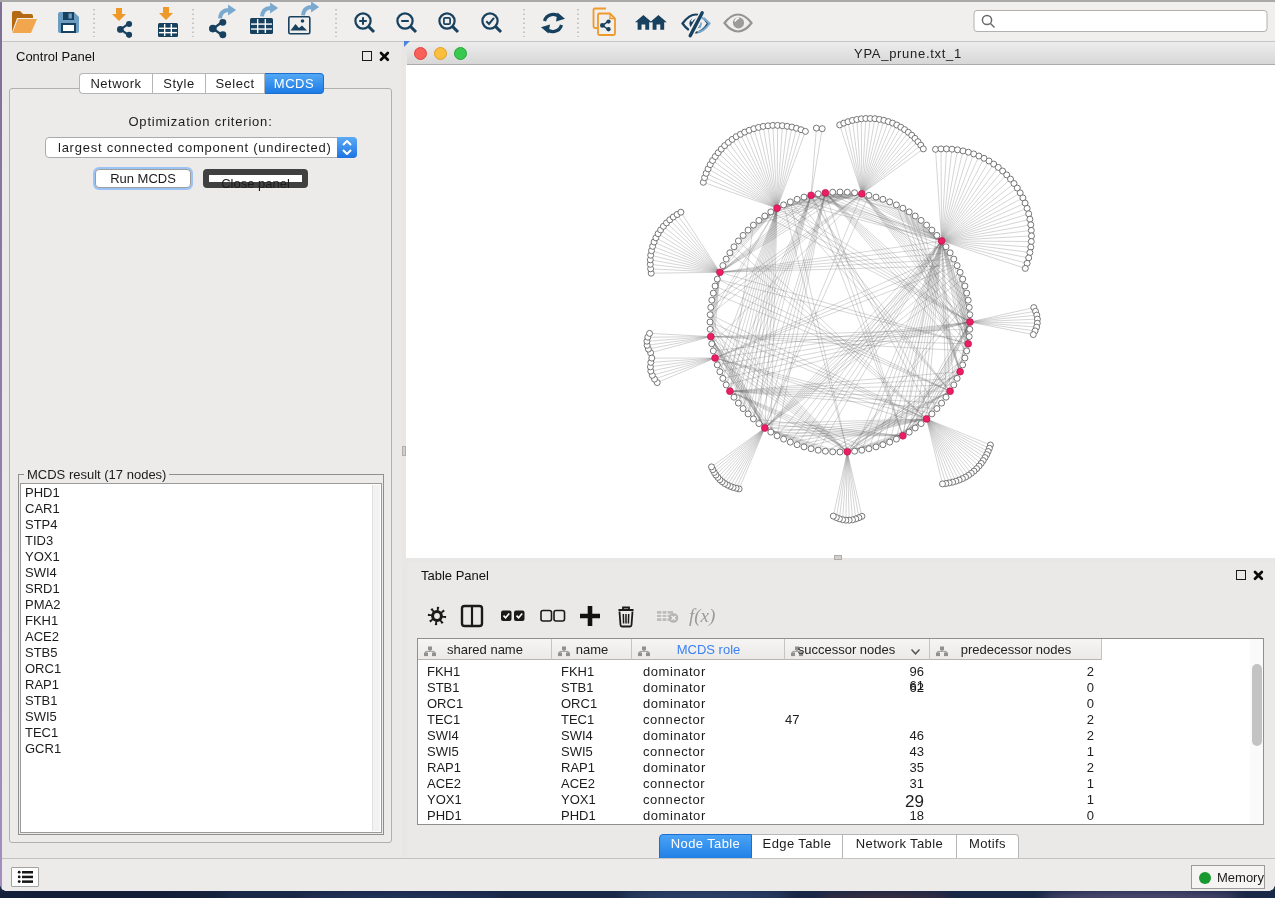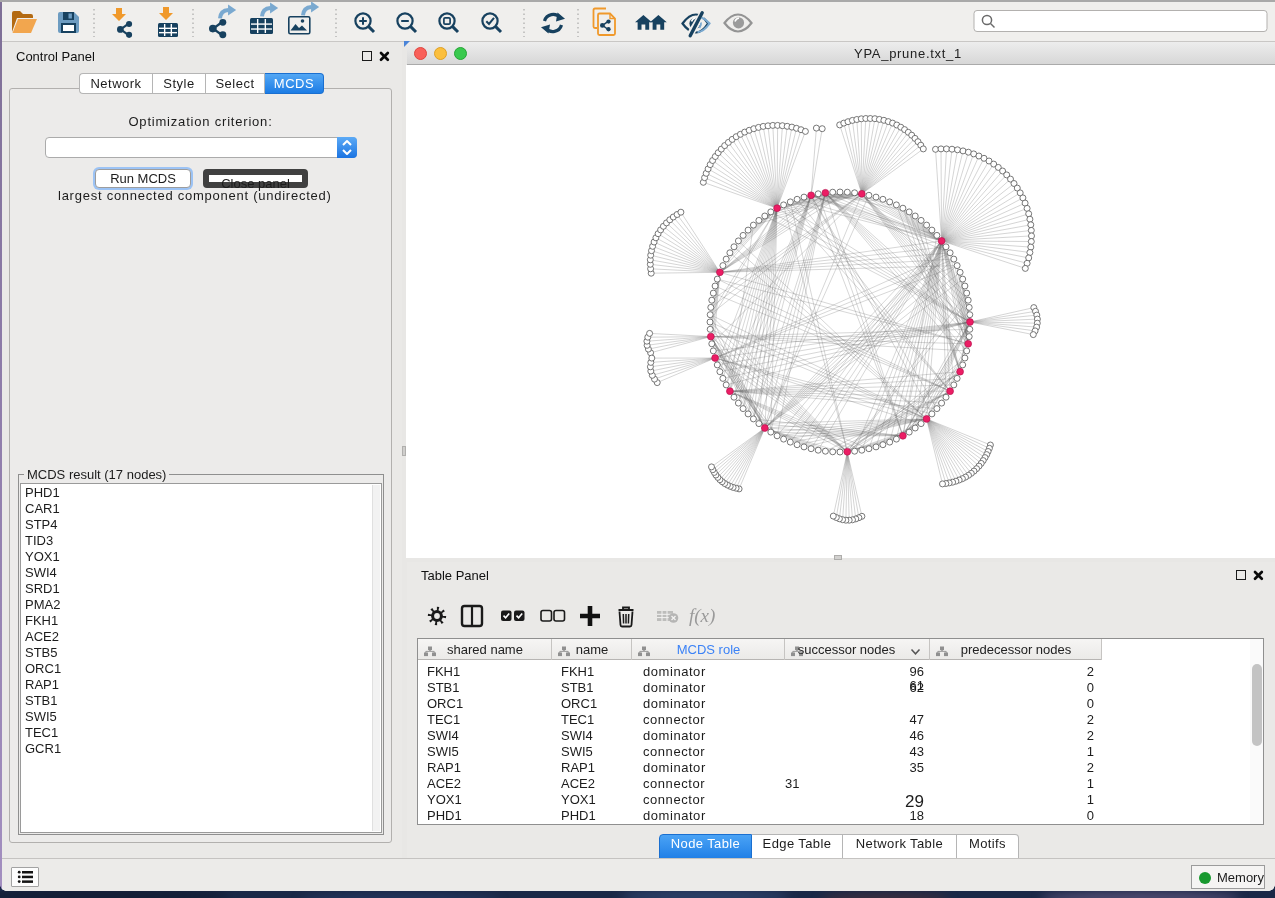--- a/index.html
+++ b/index.html
@@ -162,21 +162,21 @@
 <div class="abs" style="left:79px;top:73px;height:21px;display:flex;font-size:13px;text-align:center;letter-spacing:0.5px;">
   <div style="width:73px;line-height:19px;background:#fff;border:1px solid #b5b5b5;border-right:none;border-radius:4px 0 0 4px;">Network</div>
   <div style="width:53px;line-height:19px;background:#fff;border:1px solid #b5b5b5;border-right:none;">Style</div>
   <div style="width:60px;line-height:19px;background:#fff;border:1px solid #b5b5b5;">Select</div>
   <div style="width:59px;line-height:19px;background:linear-gradient(#53a7f4,#1c7ce5);border:1px solid #1a6fd0;border-left:none;border-radius:0 4px 4px 0;color:#fff;">MCDS</div>
 </div>
 
 <div class="abs" style="left:9px;top:114px;width:383px;text-align:center;letter-spacing:0.8px;">Optimization criterion:</div>
 
 <div class="abs" style="left:45px;top:137px;width:312px;height:21px;background:#fff;border:1px solid #ababab;border-radius:4px;">
-  <div class="abs" style="left:12px;top:2px;font-size:13px;letter-spacing:0.75px;margin-top:48px;">largest connected component (undirected)</div>
+  <div class="abs" style="left:12px;top:2px;font-size:13px;letter-spacing:0.75px;">largest connected component (undirected)</div>
   <div class="abs" style="right:-1px;top:-1px;width:20px;height:21px;background:linear-gradient(#5caaf6,#1b74e2);border-radius:0 4px 4px 0;">
     <svg width="20" height="21">
         <path d="M6 8 L10 4 L14 8" stroke="#fff" stroke-width="2" fill="none" stroke-linejoin="round"></path>
         <path d="M6 13 L10 17 L14 13" stroke="#fff" stroke-width="2" fill="none" stroke-linejoin="round"></path>
       </svg>
   </div>
 </div>
 
 <div class="abs" style="left:95px;top:169px;width:96px;height:19px;background:#fff;border:1px solid #9d9d9d;border-radius:4px;box-shadow:0 0 0 2px #9cc3f5;text-align:center;line-height:17px;">Run MCDS</div>
 <div class="abs" style="left:203px;top:169px;width:105px;height:19px;background:#fff;border:6px solid #404040;border-radius:4px;text-align:center;line-height:17px;">Close panel</div>
@@ -1053,41 +1053,41 @@
 <div style="position:absolute;left:367px;top:41px;width:139px;text-align:right;font-size:13px;">62</div>
 <div style="position:absolute;left:512px;top:41px;width:164px;text-align:right;font-size:13px;">0</div>
 <div style="position:absolute;left:9px;top:57px;font-size:13px;">ORC1</div>
 <div style="position:absolute;left:143px;top:57px;font-size:13px;">ORC1</div>
 <div style="position:absolute;left:225px;top:57px;font-size:13px;letter-spacing:0.55px;">dominator</div>
 <div style="position:absolute;left:367px;top:39px;width:139px;text-align:right;font-size:13px;">61</div>
 <div style="position:absolute;left:512px;top:57px;width:164px;text-align:right;font-size:13px;">0</div>
 <div style="position:absolute;left:9px;top:73px;font-size:13px;">TEC1</div>
 <div style="position:absolute;left:143px;top:73px;font-size:13px;">TEC1</div>
 <div style="position:absolute;left:225px;top:73px;font-size:13px;letter-spacing:0.55px;">connector</div>
-<div style="position:absolute;left:367px;top:73px;width:139px;text-align:right;font-size:13px;">47</div>
+<div style="position:absolute;left:367px;top:73px;width:139px;text-align:left;font-size:13px;">47</div>
 <div style="position:absolute;left:512px;top:73px;width:164px;text-align:right;font-size:13px;">2</div>
 <div style="position:absolute;left:9px;top:89px;font-size:13px;">SWI4</div>
 <div style="position:absolute;left:143px;top:89px;font-size:13px;">SWI4</div>
 <div style="position:absolute;left:225px;top:89px;font-size:13px;letter-spacing:0.55px;">dominator</div>
 <div style="position:absolute;left:367px;top:89px;width:139px;text-align:right;font-size:13px;">46</div>
 <div style="position:absolute;left:512px;top:89px;width:164px;text-align:right;font-size:13px;">2</div>
 <div style="position:absolute;left:9px;top:105px;font-size:13px;">SWI5</div>
 <div style="position:absolute;left:143px;top:105px;font-size:13px;">SWI5</div>
 <div style="position:absolute;left:225px;top:105px;font-size:13px;letter-spacing:0.55px;">connector</div>
 <div style="position:absolute;left:367px;top:105px;width:139px;text-align:right;font-size:13px;">43</div>
 <div style="position:absolute;left:512px;top:105px;width:164px;text-align:right;font-size:13px;">1</div>
 <div style="position:absolute;left:9px;top:121px;font-size:13px;">RAP1</div>
 <div style="position:absolute;left:143px;top:121px;font-size:13px;">RAP1</div>
 <div style="position:absolute;left:225px;top:121px;font-size:13px;letter-spacing:0.55px;">dominator</div>
 <div style="position:absolute;left:367px;top:121px;width:139px;text-align:right;font-size:13px;">35</div>
 <div style="position:absolute;left:512px;top:121px;width:164px;text-align:right;font-size:13px;">2</div>
 <div style="position:absolute;left:9px;top:137px;font-size:13px;">ACE2</div>
 <div style="position:absolute;left:143px;top:137px;font-size:13px;">ACE2</div>
 <div style="position:absolute;left:225px;top:137px;font-size:13px;letter-spacing:0.55px;">connector</div>
-<div style="position:absolute;left:367px;top:137px;width:139px;font-size:13px;">31</div>
+<div style="position:absolute;left:367px;top:137px;width:139px;text-align:right;font-size:13px;">31</div>
 <div style="position:absolute;left:512px;top:137px;width:164px;text-align:right;font-size:13px;">1</div>
 <div style="position:absolute;left:9px;top:153px;font-size:13px;">YOX1</div>
 <div style="position:absolute;left:143px;top:153px;font-size:13px;">YOX1</div>
 <div style="position:absolute;left:225px;top:153px;font-size:13px;letter-spacing:0.55px;">connector</div>
 <div style="position:absolute;left:367px;top:153px;width:139px;text-align:right;font-size:17px;">29</div>
 <div style="position:absolute;left:512px;top:153px;width:164px;text-align:right;font-size:13px;">1</div>
 <div style="position:absolute;left:9px;top:169px;font-size:13px;">PHD1</div>
 <div style="position:absolute;left:143px;top:169px;font-size:13px;">PHD1</div>
 <div style="position:absolute;left:225px;top:169px;font-size:13px;letter-spacing:0.55px;">dominator</div>
 <div style="position:absolute;left:367px;top:169px;width:139px;text-align:right;font-size:13px;">18</div>

